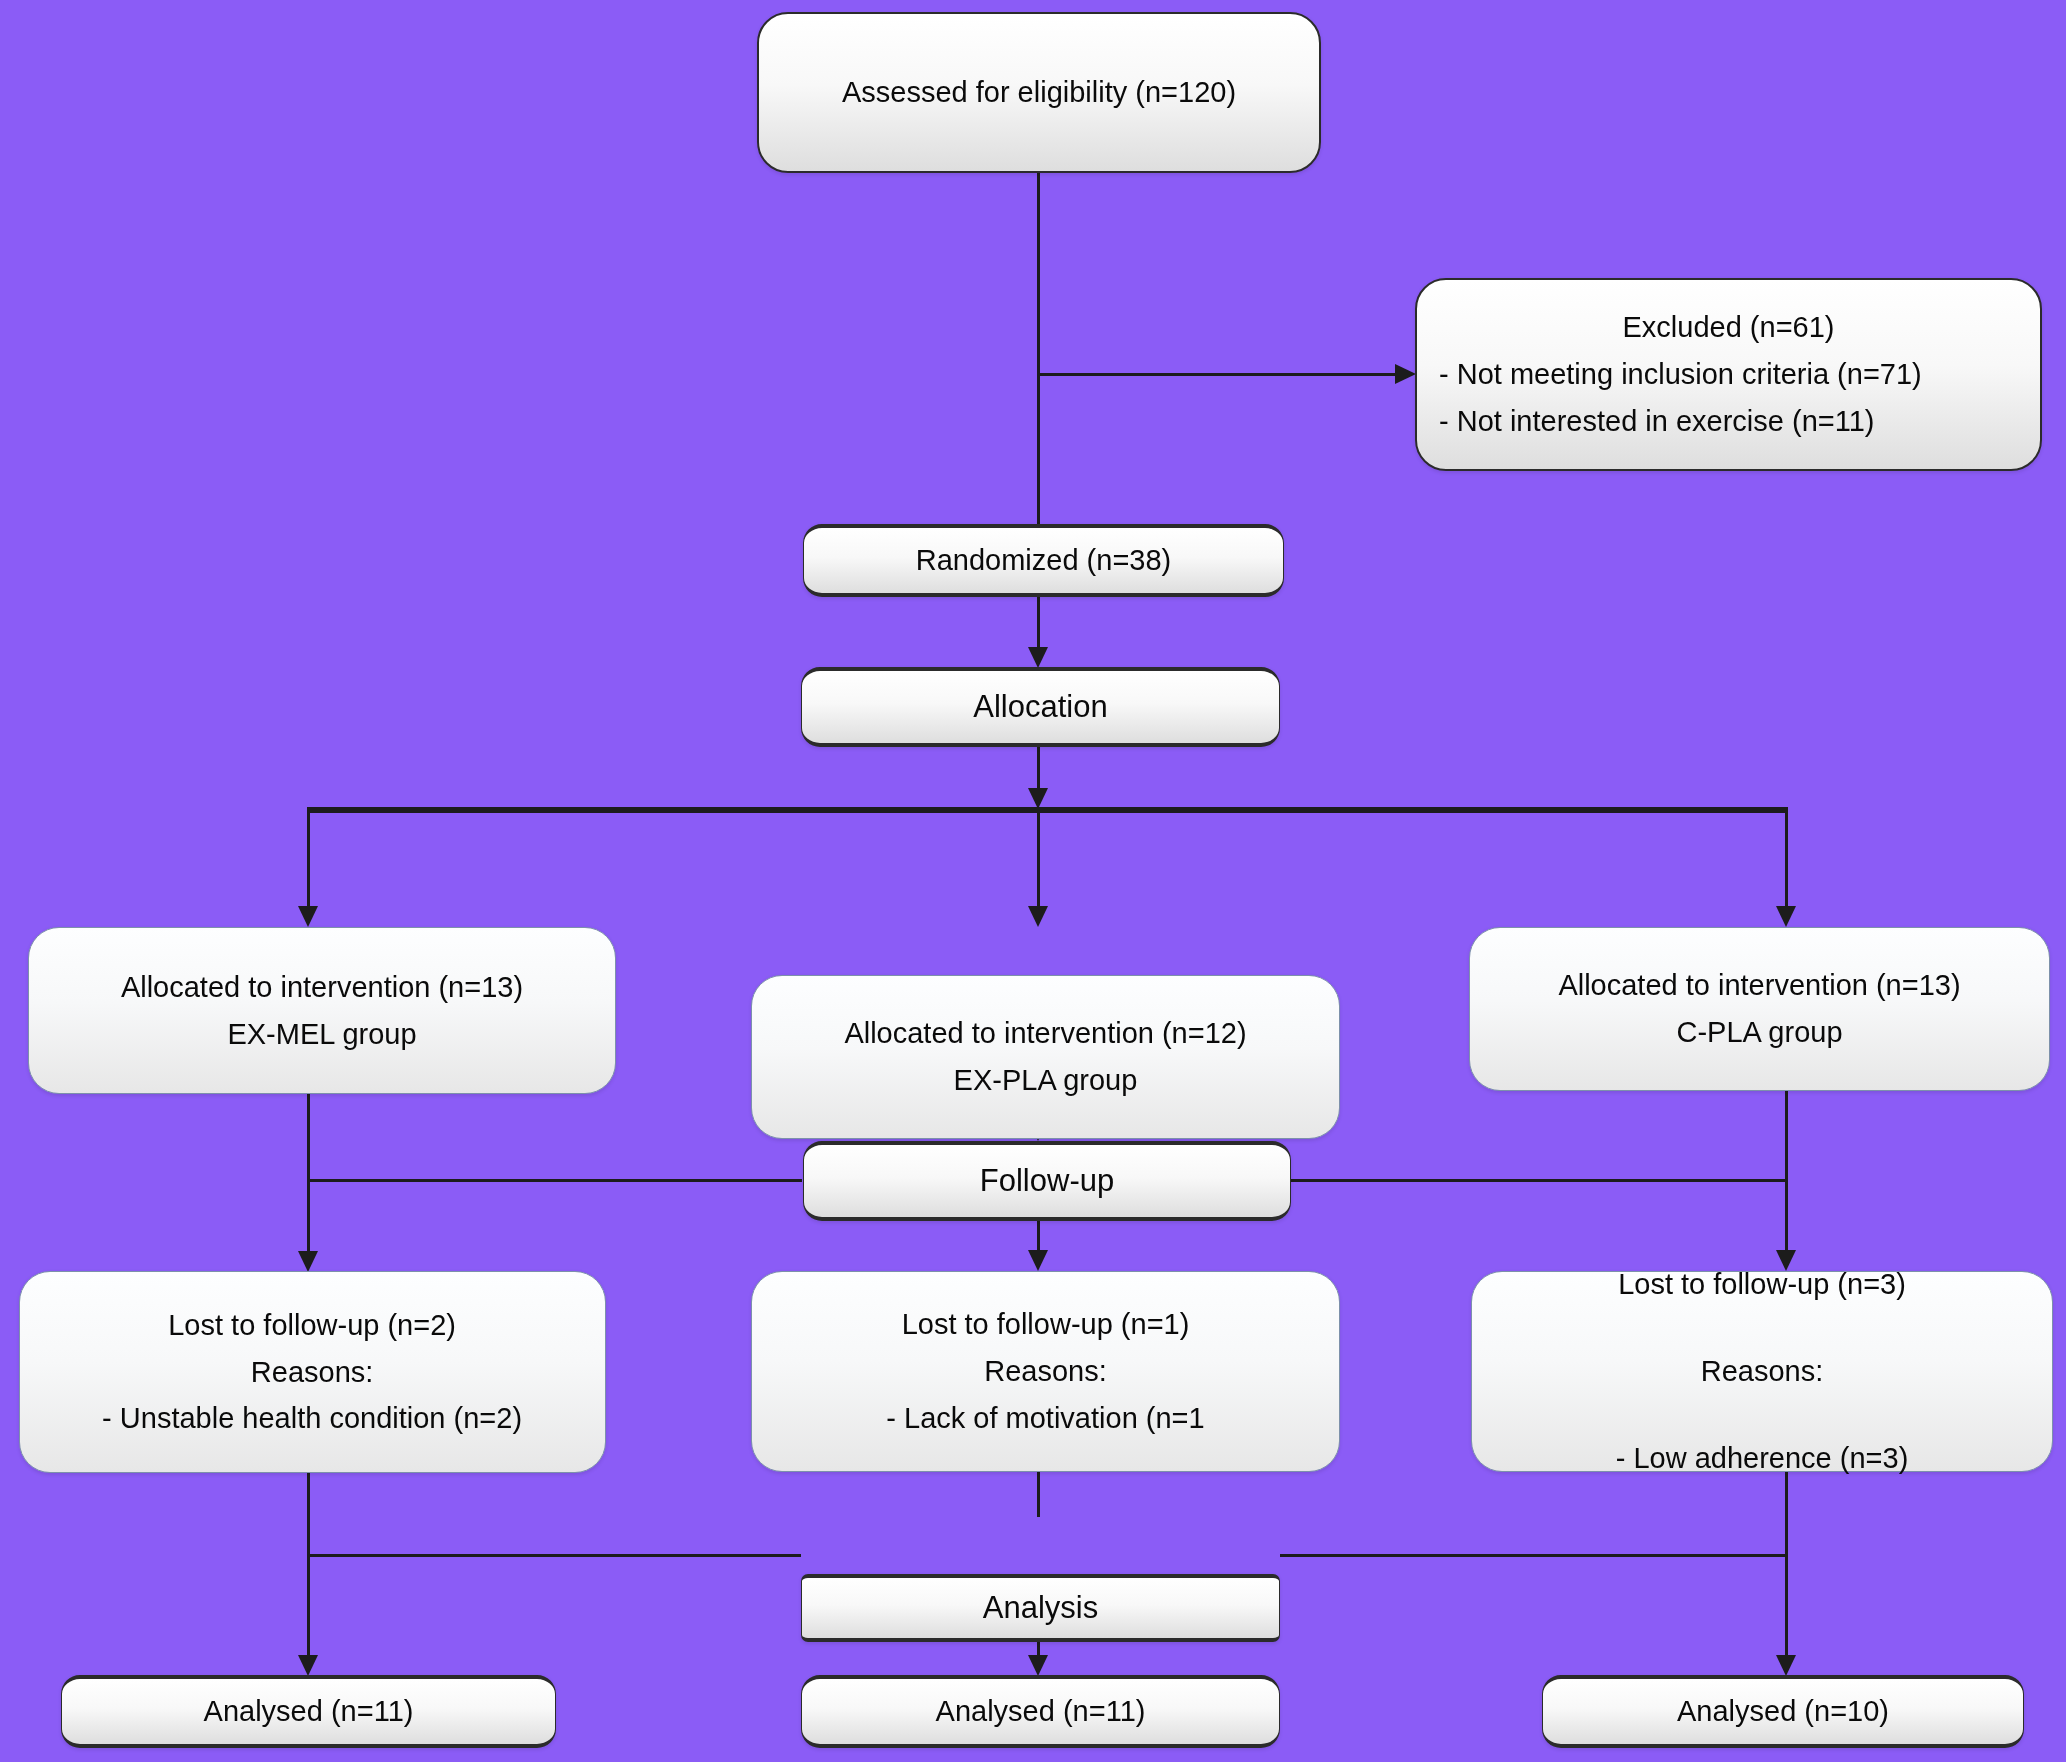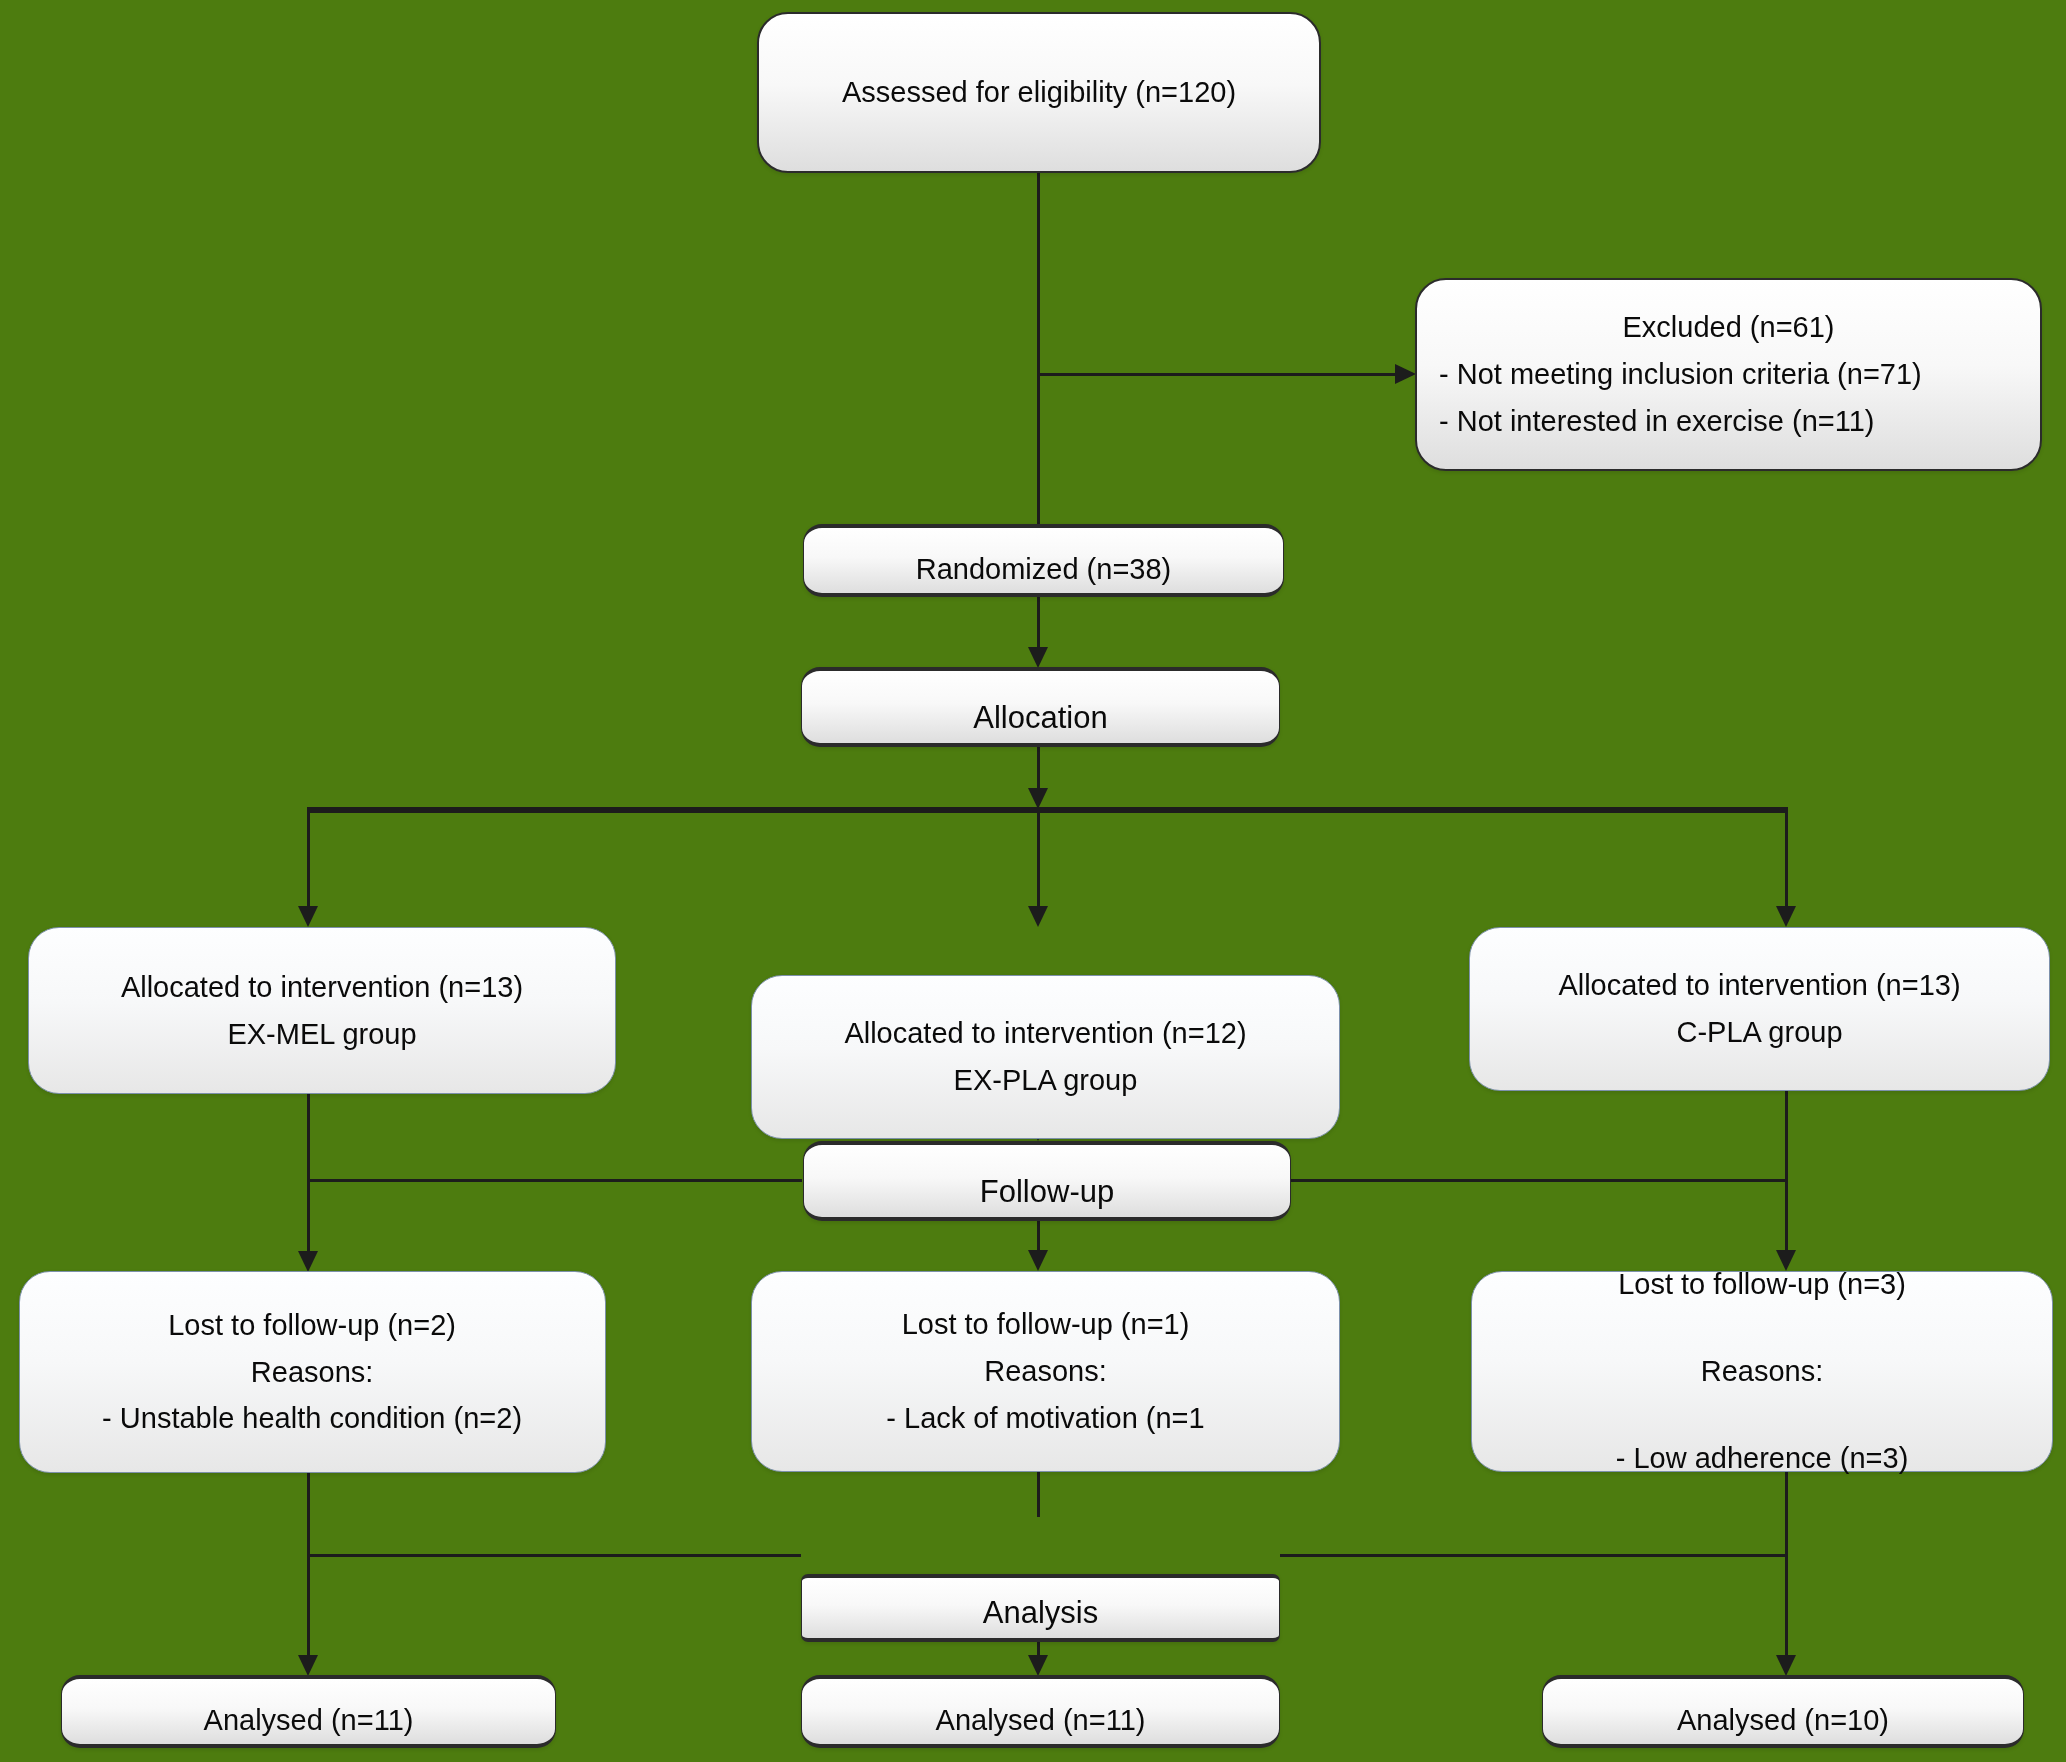--- a/index.html
+++ b/index.html
@@ -2,21 +2,21 @@
 <html style="--line: #1c1c1c; --box-border-dark: #2b2b2b; --box-border-blue: #7d91ab; --box-fill-top: #ffffff; --box-fill-bottom: #dedede;font-size:10.3px"><head>
 <meta charset="utf-8">
 <style>
   * { box-sizing: border-box; }
   html, body { margin: 0; padding: 0; background: #ffffff; }
   body { font-family: "Liberation Sans", sans-serif; }
   .canvas {
     position: relative;
     width: 2066px;
     height: 1762px;
-    background: #4d7c0f;
+    background: #8b5cf6;
     overflow: hidden;
     color: #0a0a0a;
   }
   .node {
     position: absolute;
     display: flex;
     flex-direction: column;
     justify-content: center;
     align-items: center;
     text-align: center;
@@ -28,21 +28,20 @@
   .big-dark {
     border: 2.6px solid var(--box-border-dark, #2b2b2b);
     border-radius: 31px;
   }
   
   .pill {
     border: 1.9px solid var(--box-border-dark, #2b2b2b);
     border-top-width: 4.5px;
     border-bottom-width: 4.5px;
     border-radius: 19px;
-    justify-content: flex-end;
   }
   
   .arm {
     border: 1.9px solid var(--box-border-blue, #7d91ab);
     border-radius: 31px;
     background: linear-gradient(180deg, #fdfeff 0%, #f7f8f9 45%, #e7e7e7 100%);
   }
   .txt { line-height: 1.62; white-space: nowrap; }
   .bold-label { font-weight: normal; font-size: 31px; }
   .bullet {

